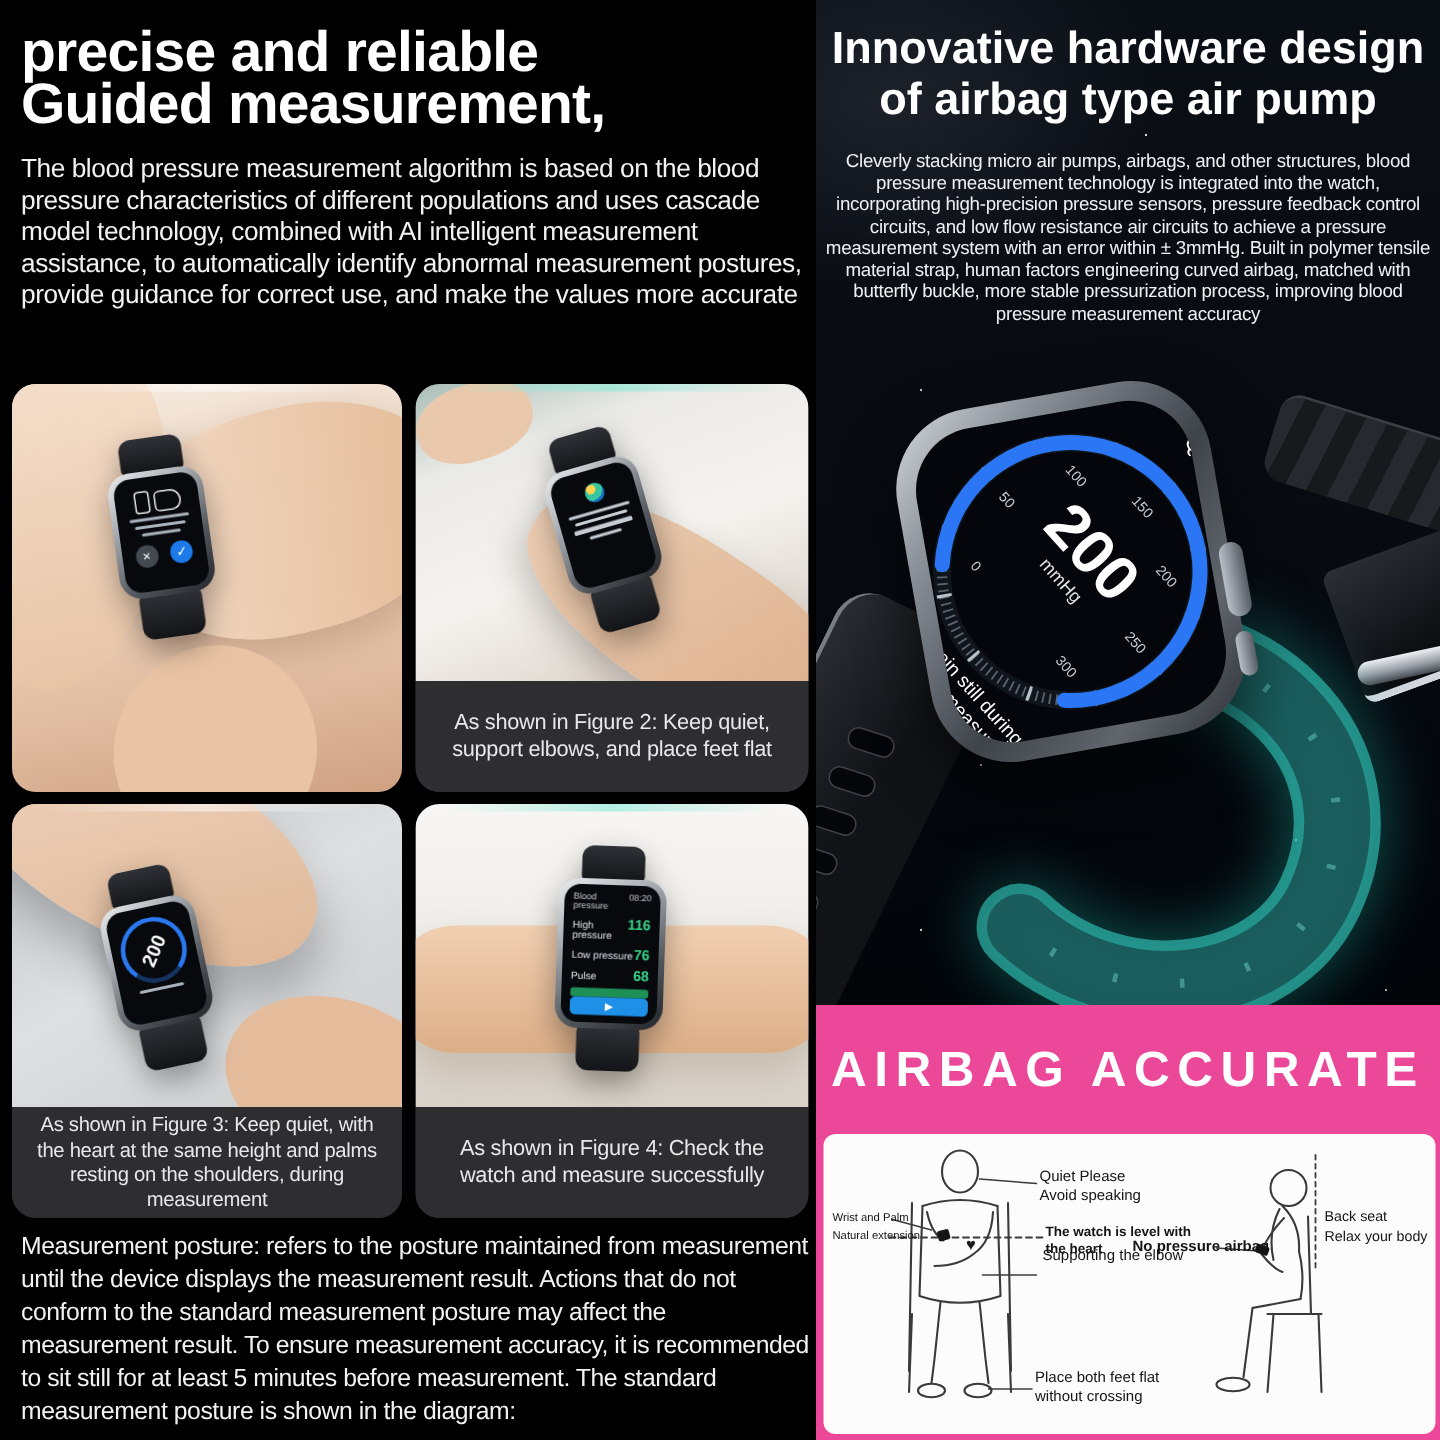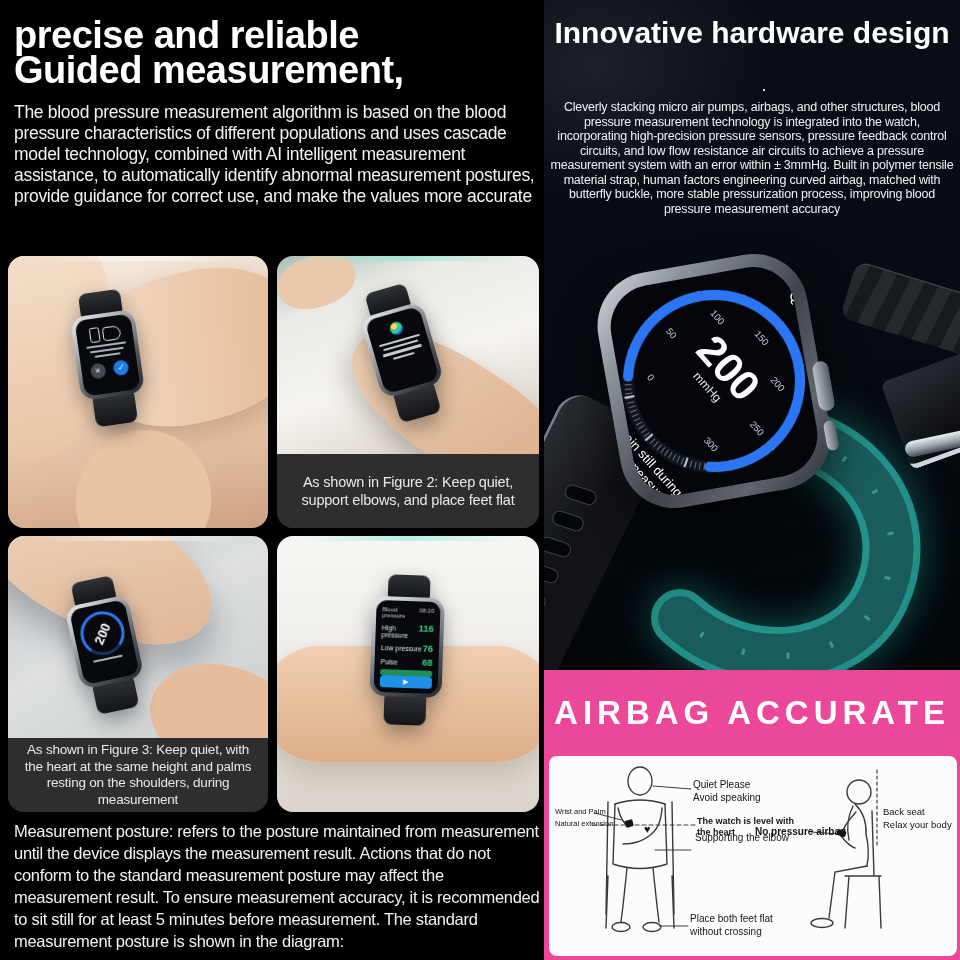--- a/index.html
+++ b/index.html
@@ -226,31 +226,33 @@
                   <div class="s4s"></div>
                   <div class="s4b">
                     <span>▶</span>
                   </div>
                 </div>
               </div>
             </div>
             <div class="mw-strap bot"></div>
           </div>
         </div>
+        <figcaption class="cap">As shown in Figure 4: Check the watch and measure successfully</figcaption>
       </figure>
 
     </div>
 
     <p class="l-note">Measurement posture: refers to the posture maintained from measurement until the device displays the measurement result. Actions that do not conform to the standard measurement posture may affect the measurement result. To ensure measurement accuracy, it is recommended to sit still for at least 5 minutes before measurement. The standard measurement posture is shown in the diagram:</p>
   </section>
 
   <section class="right">
     <div class="sky">
       <h2 class="r-title">
         <span>Innovative hardware design</span>
+        <span>of airbag type air pump</span>
       </h2>
       <p class="r-body">Cleverly stacking micro air pumps, airbags, and other structures, blood pressure measurement technology is integrated into the watch, incorporating high-precision pressure sensors, pressure feedback control circuits, and low flow resistance air circuits to achieve a pressure measurement system with an error within ± 3mmHg. Built in polymer tensile material strap, human factors engineering curved airbag, matched with butterfly buckle, more stable pressurization process, improving blood pressure measurement accuracy</p>
 
       <div class="slab"></div>
       <div class="bracket"></div>
       <div class="strap-tr"></div>
       <div class="strap-bl">
         <div class="hole first"></div>
         <div class="hole"></div>
         <div class="hole"></div>

